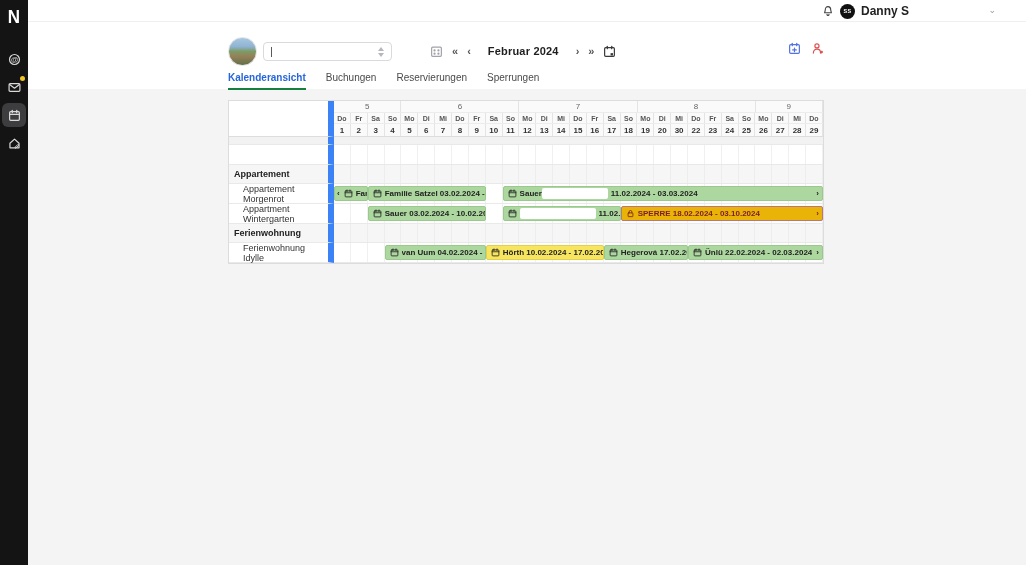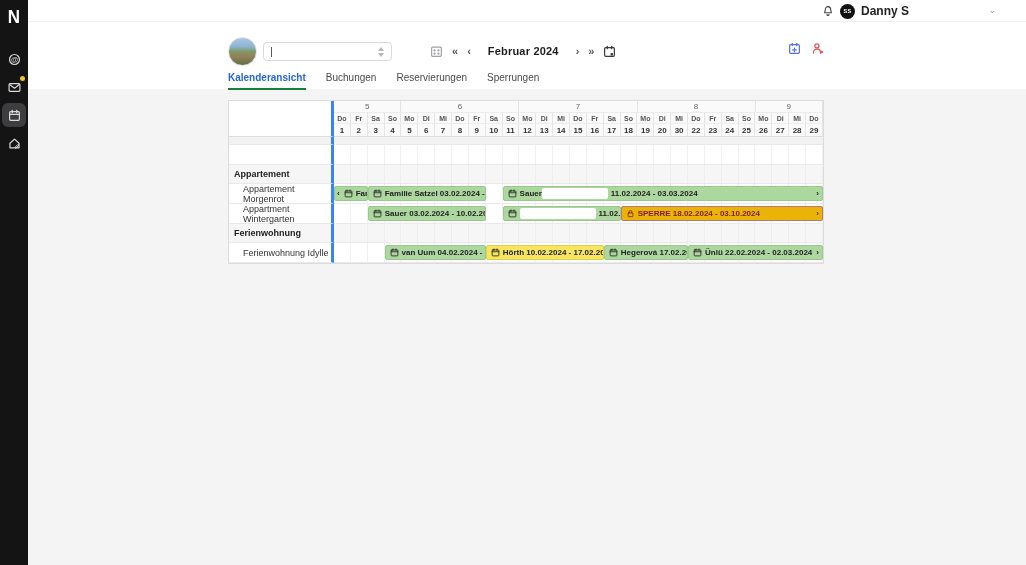--- a/index.html
+++ b/index.html
@@ -51,21 +51,21 @@
   .icn-personplus{color:#dd5151;position:relative}
 
   
   .tabs{position:absolute;left:228px;top:72px;display:flex;gap:20px;font-size:10px;z-index:4}
   .tab{color:#4a4a4a;padding-bottom:5px;cursor:pointer}
   .tab.active{color:#2666d9;border-bottom:2px solid #15803d;font-weight:600}
 
   
   .gantt{position:absolute;left:228px;top:100px;width:596px;background:#fff;border:1px solid #dcdcdc;z-index:3;font-size:8px}
   .g-hrow,.g-row{display:flex}
-  .g-lab{width:105px;flex:none;border-right:3px solid #3b82f6;border-bottom:1px solid #e9e9e9;
+  .g-lab{width:105px;flex:none;border-right:6px solid #3b82f6;border-bottom:1px solid #e9e9e9;
          display:flex;align-items:center;padding-left:8px;font-size:9px;color:#333;background:#fff}
   .g-hlab{border-bottom:none;background:#fff}
   .g-weeks .g-hlab,.g-dows .g-hlab{border-bottom:none}
   .g-nums .g-hlab{border-bottom:1px solid #ddd}
   .g-grid{flex:1;display:flex;position:relative;border-bottom:1px solid #e9e9e9}
   .g-cell{flex:1;border-right:1px solid #f0f0f1}
   .g-week{background:#fafafa;border-right:1px solid #e4e4e4;display:flex;align-items:center;justify-content:center;color:#666}
   .g-hrow .g-cell{background:#fafafa;border-right:1px solid #e4e4e4;display:flex;align-items:center;justify-content:center}
   .g-weeks{height:12px}
   .g-weeks .g-grid{border-bottom:1px solid #ececec}

